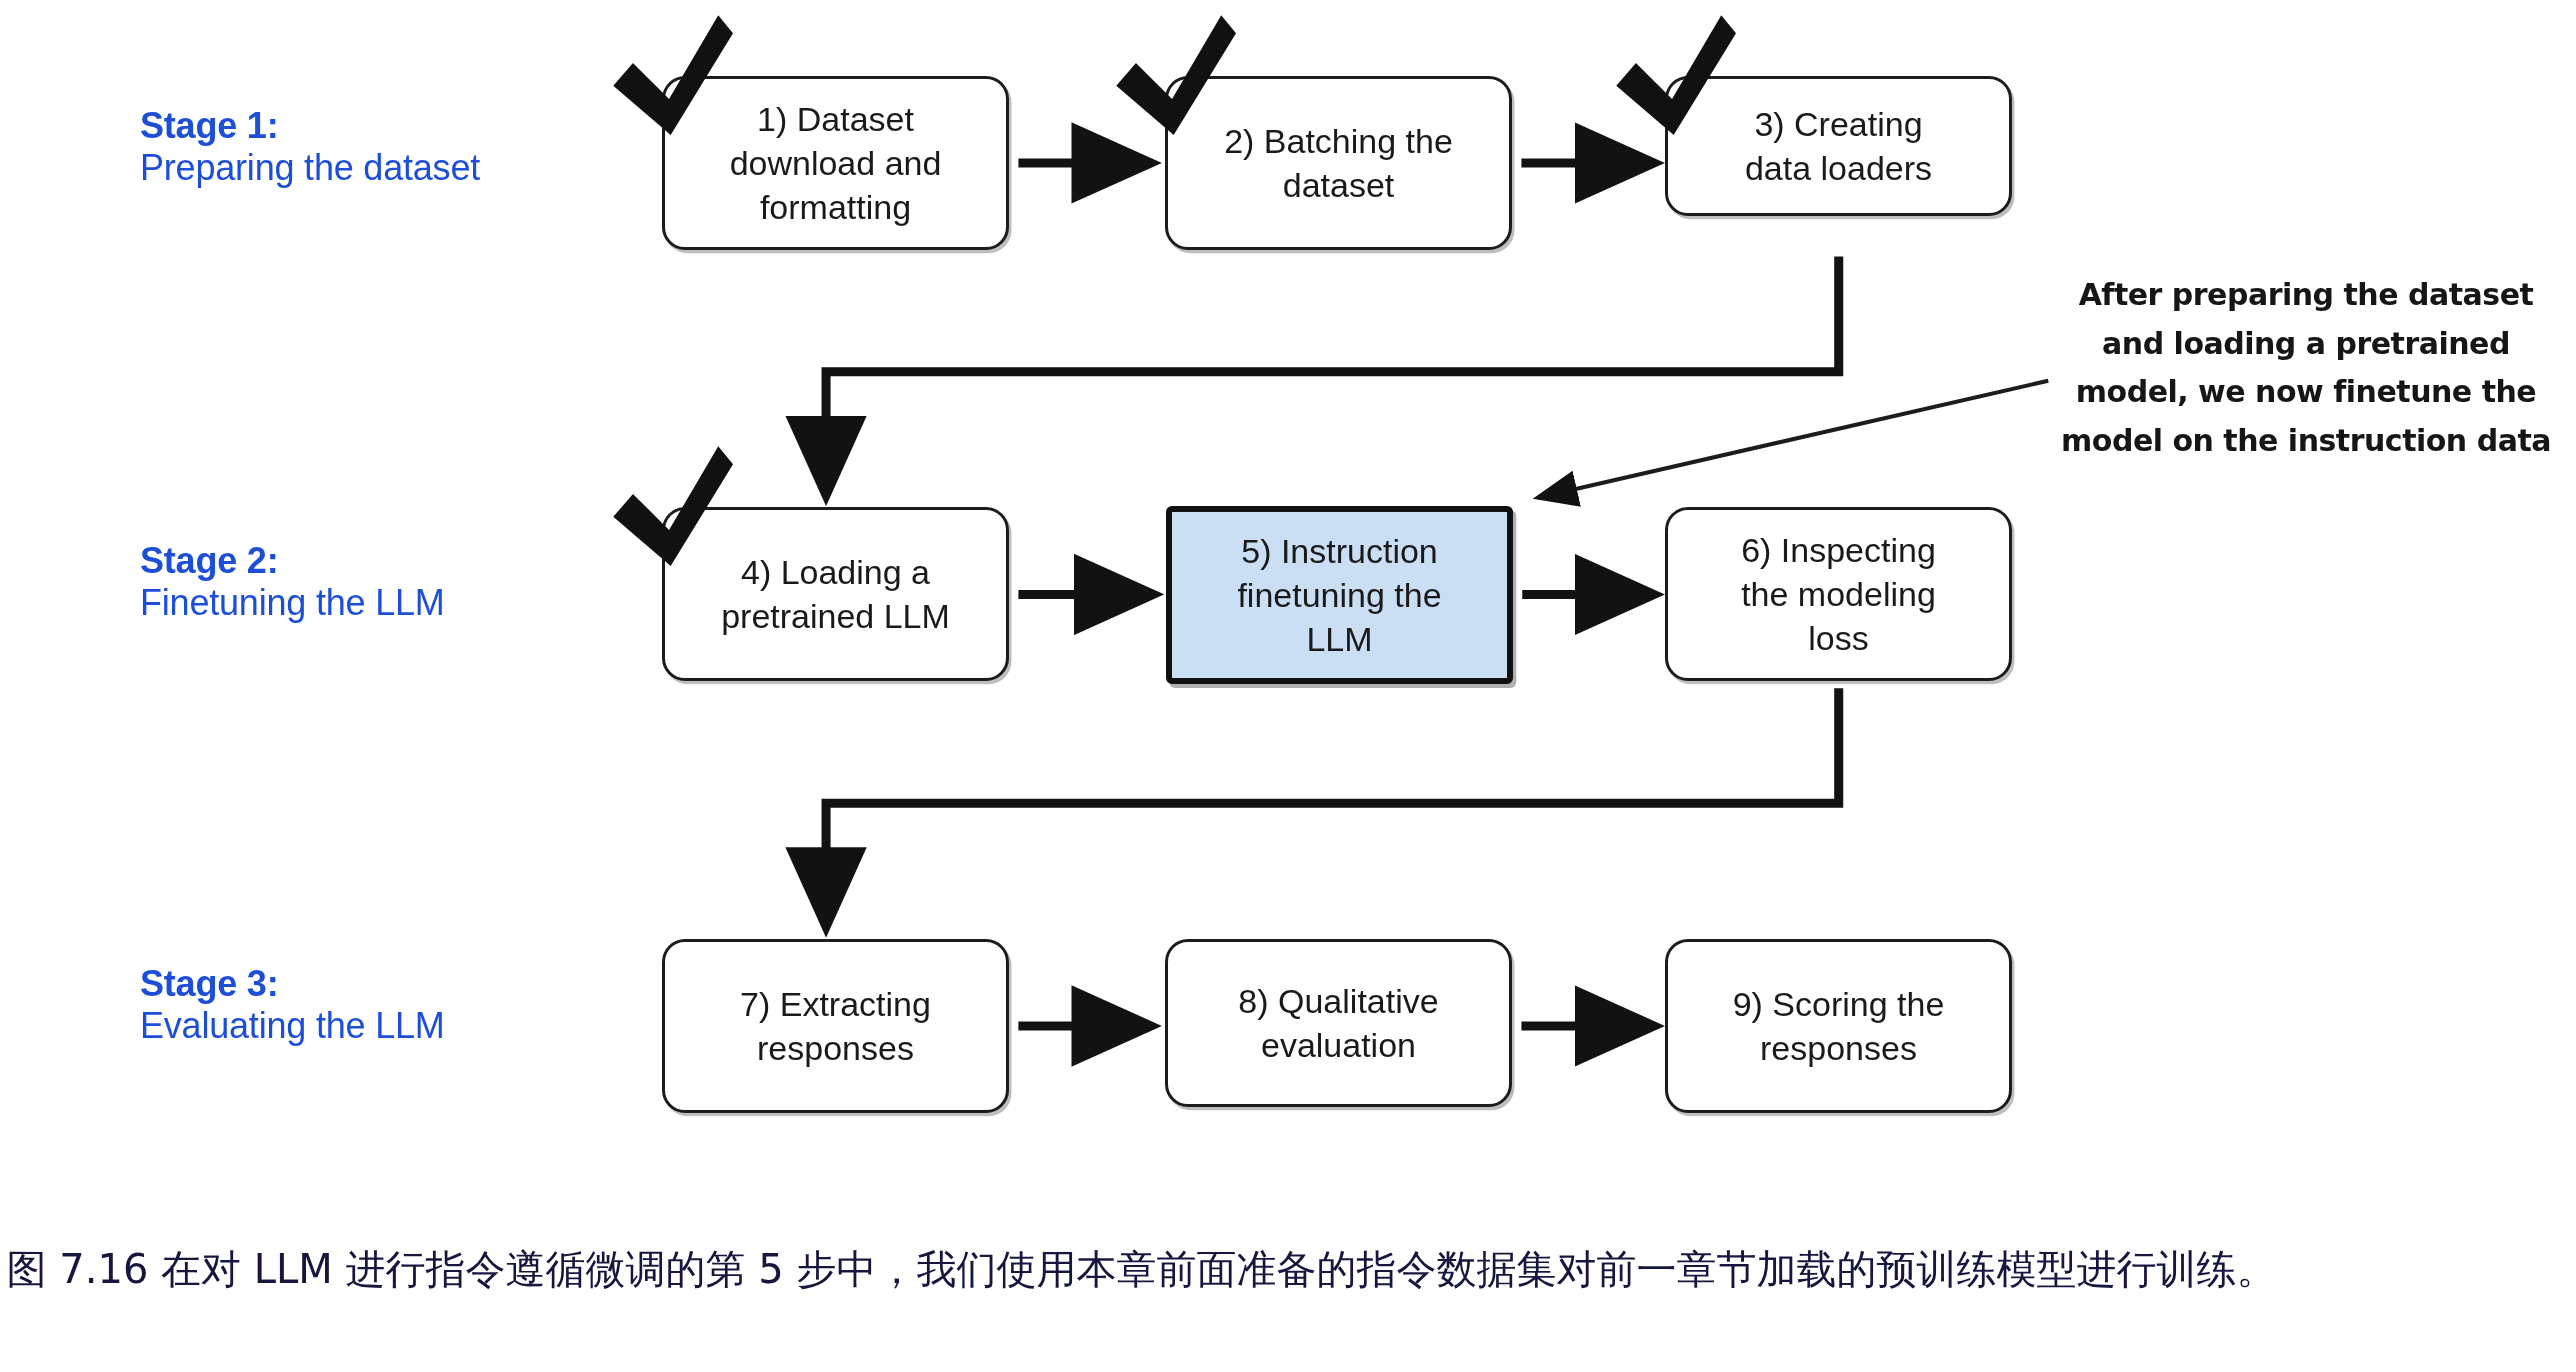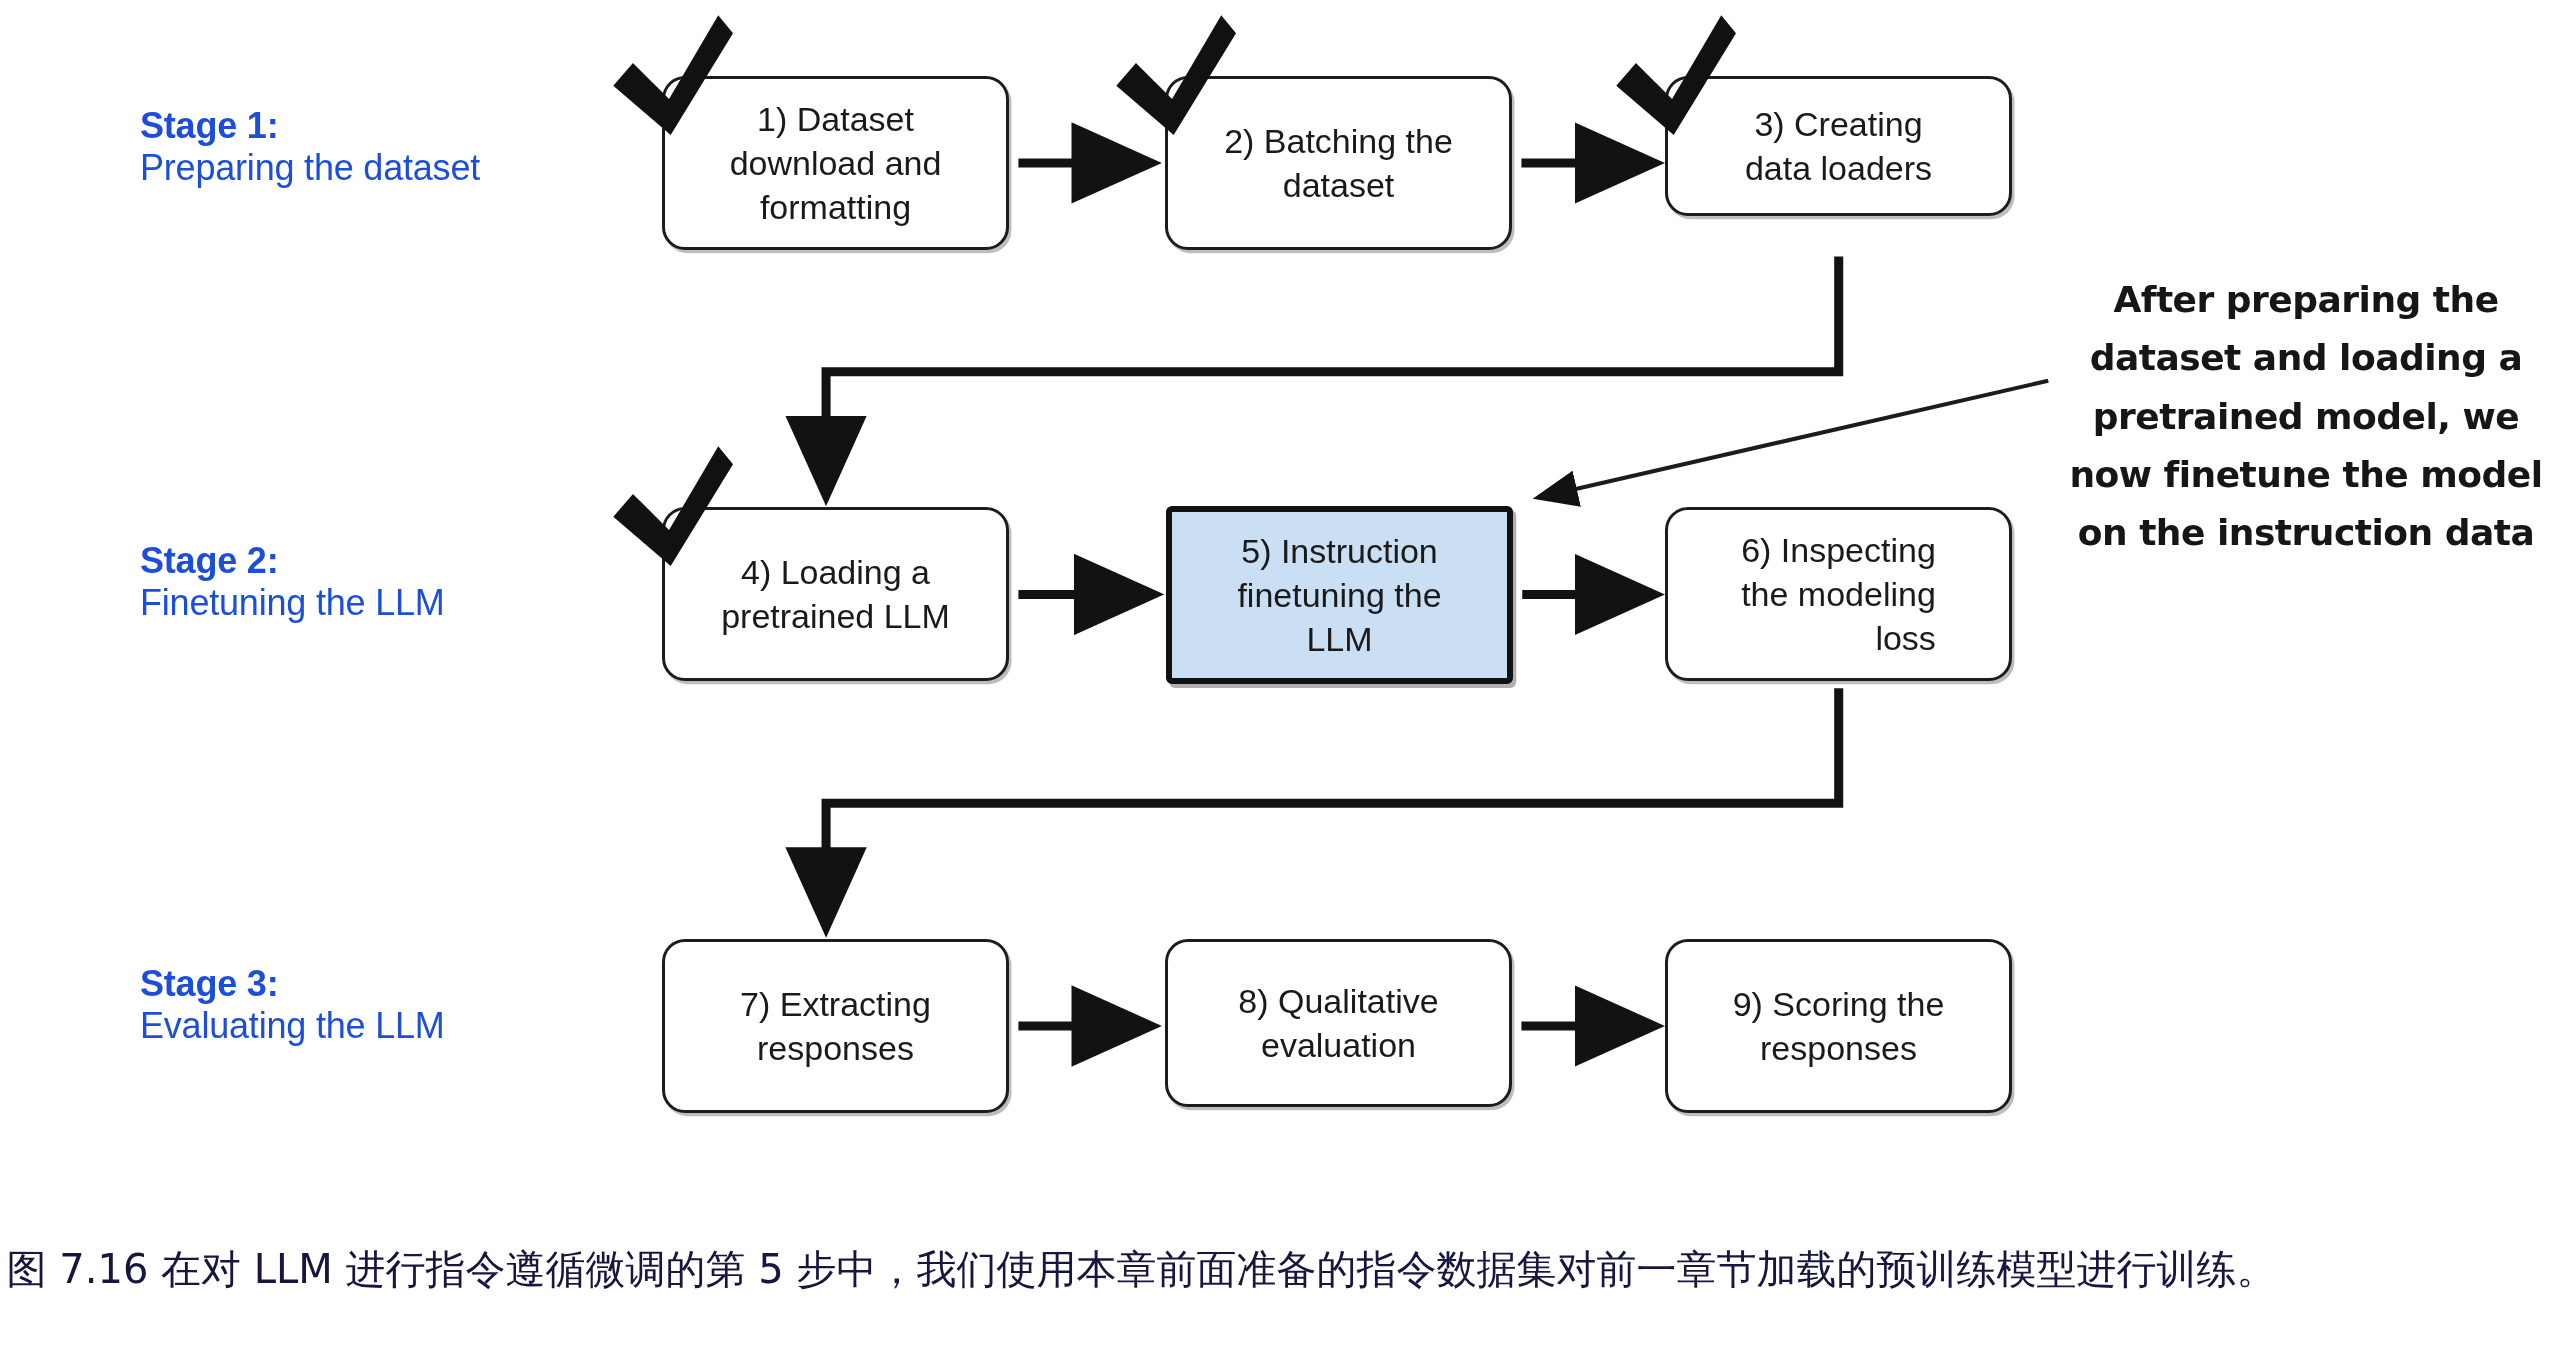--- a/index.html
+++ b/index.html
@@ -71,21 +71,21 @@
   }
   .flow-box .box-text { display: block; white-space: pre-line; }
 
   
   #box-1 { left: 662px;  top: 76px;  width: 347px; height: 174px; }
   #box-2 { left: 1165px; top: 76px;  width: 347px; height: 174px; }
   #box-3 { left: 1665px; top: 76px;  width: 347px; height: 140px; }
   
   #box-4 { left: 662px;  top: 507px; width: 347px; height: 174px; }
   #box-5 { left: 1166px; top: 506px; width: 347px; height: 178px; }
-  #box-6 { left: 1665px; top: 507px; width: 347px; height: 174px; text-align: right; }
+  #box-6 { left: 1665px; top: 507px; width: 347px; height: 174px; }
   
   #box-7 { left: 662px;  top: 939px; width: 347px; height: 174px; }
   #box-8 { left: 1165px; top: 939px; width: 347px; height: 168px; }
   #box-9 { left: 1665px; top: 939px; width: 347px; height: 174px; }
 
   
   .check-mark {
     position: absolute;
     width: 123px;
     height: 132px;
@@ -98,21 +98,21 @@
 
   
   #annotation-note {
     position: absolute;
     left: 2047px;
     top: 271px;
     width: 518px;
     text-align: center;
     font-family: "DejaVu Sans", sans-serif;
     font-weight: bold;
-    font-size: 36px;
+    font-size: 30px;
     line-height: 1.62;
     color: #161616;
     letter-spacing: -0.5px;
   }
 
   
   #caption {
     position: absolute;
     left: 6.6px;
     top: 1205px;

